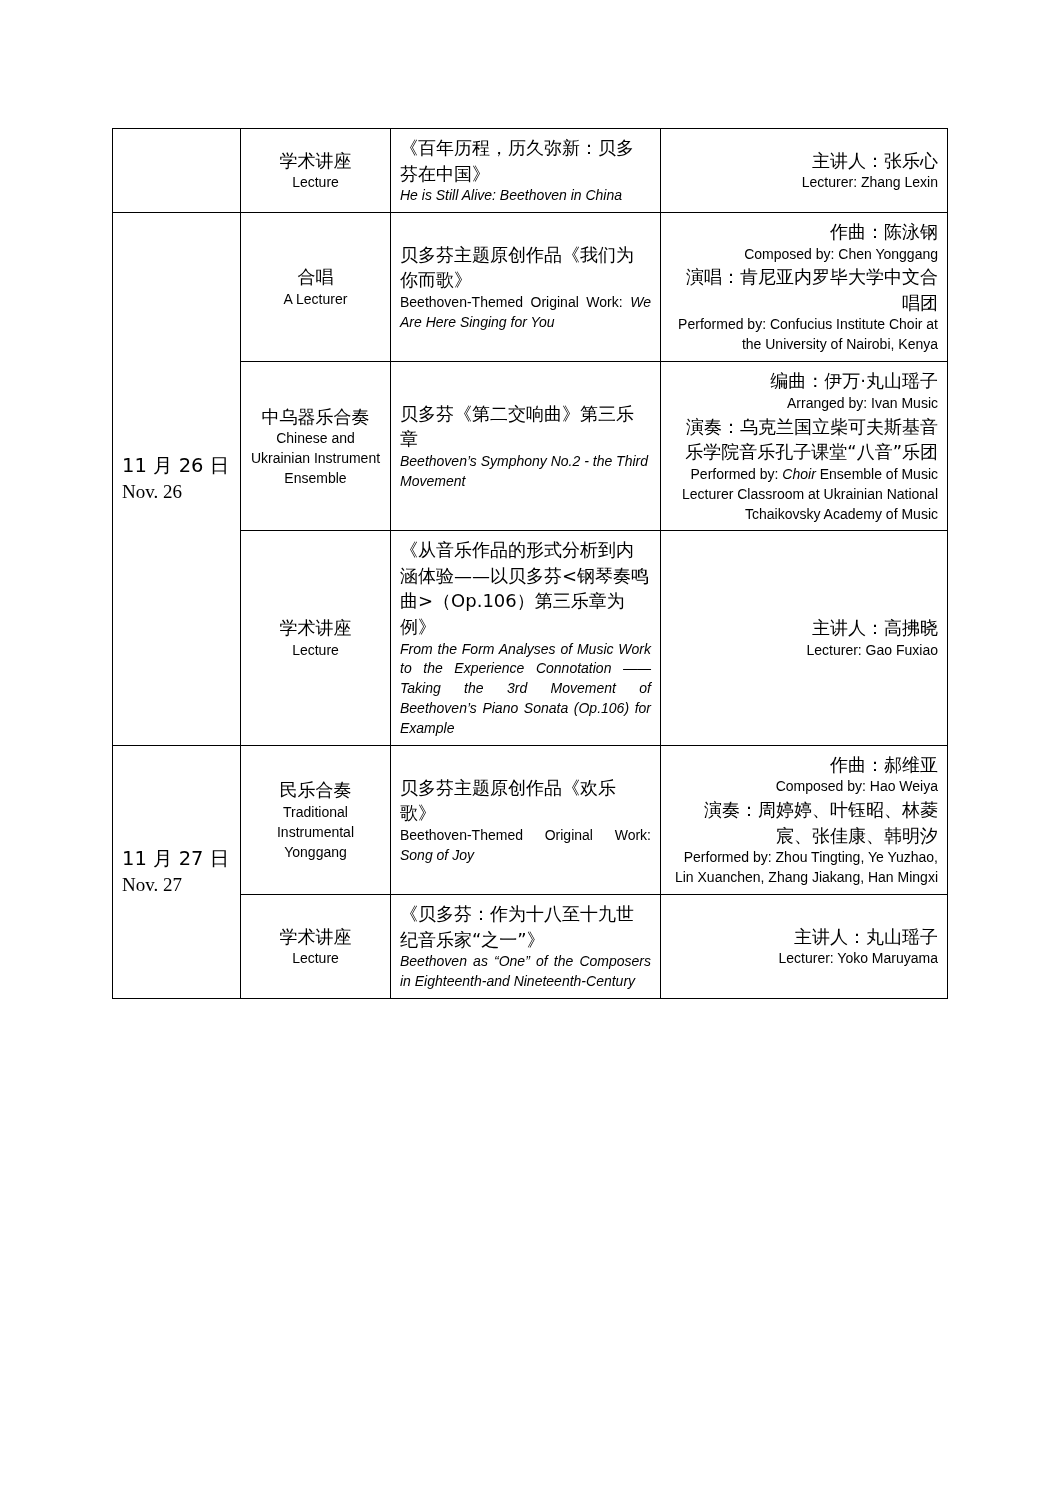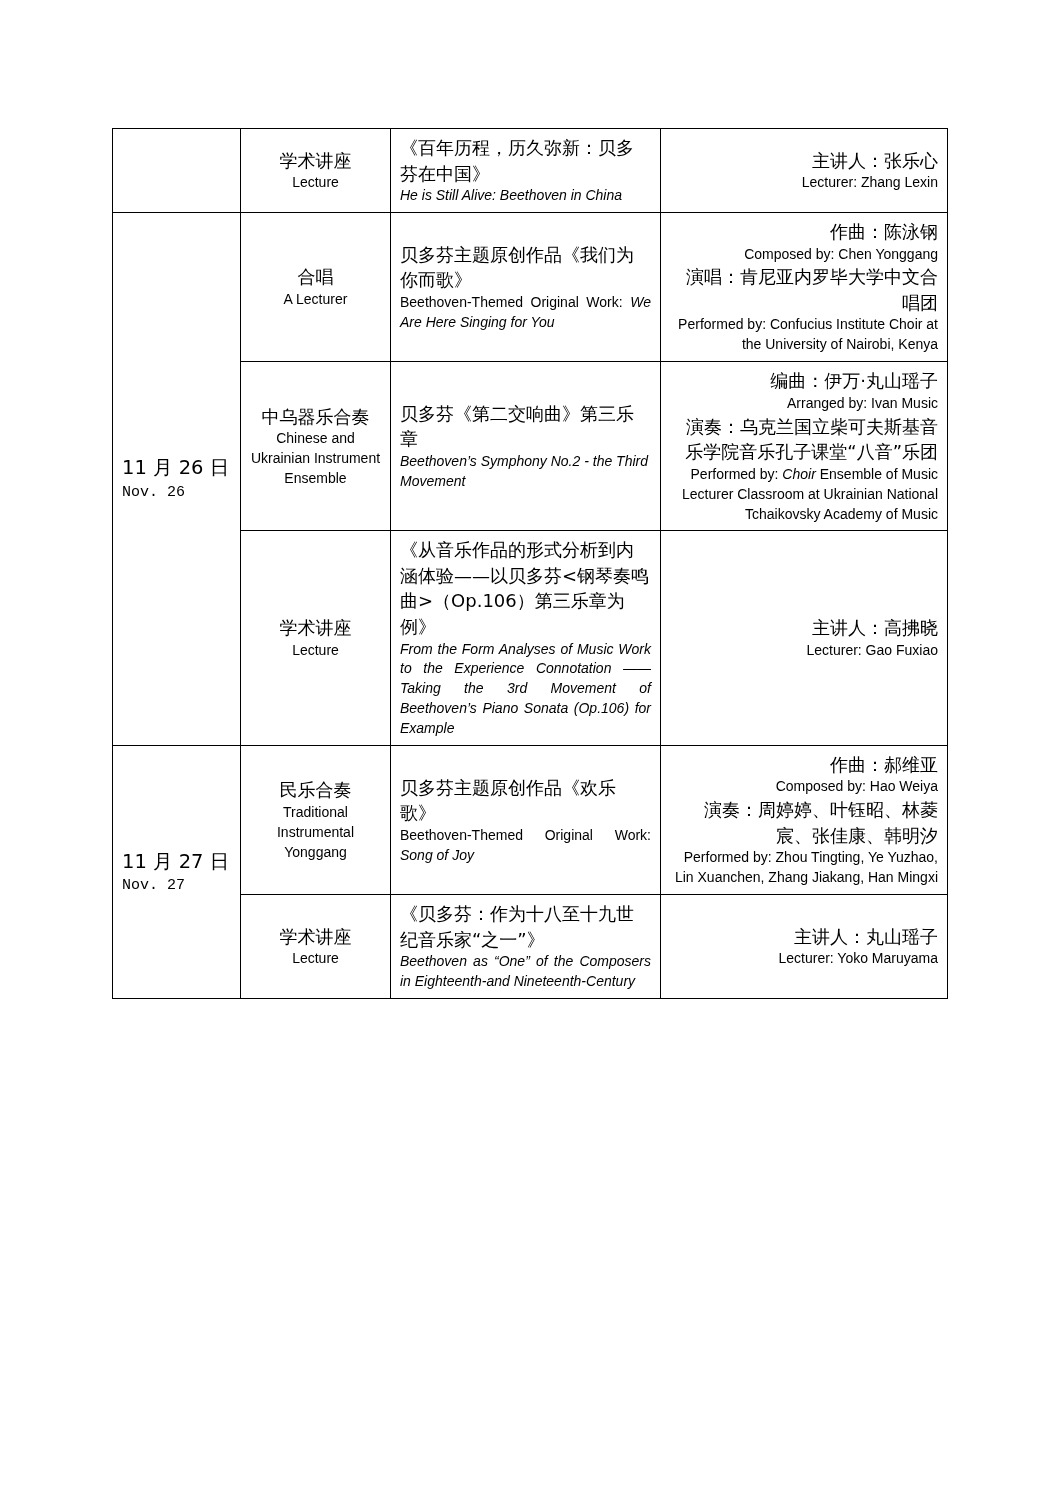--- a/index.html
+++ b/index.html
@@ -42,22 +42,22 @@
   .it { font-style: italic; }
   .justfull { text-align: justify; }
 
   .date-cell {
     text-align: left;
     font-family: "DejaVu Sans", "Liberation Sans", sans-serif;
     font-size: 18px;
     line-height: 1.55;
   }
   .date-cell .en-line {
-    font-family: Liberation Mono, monospace;
-    font-size: 15px;
+    font-family: Liberation Serif, serif;
+    font-size: 19px;
   }
   .type-cell {
     text-align: center;
     line-height: 1.45;
   }
   .type-cell .cn { display: block; }
   .type-cell .en { display: block; }
 
   .title-cell { line-height: 1.45; }
   .title-cell .cn { display: block; }

